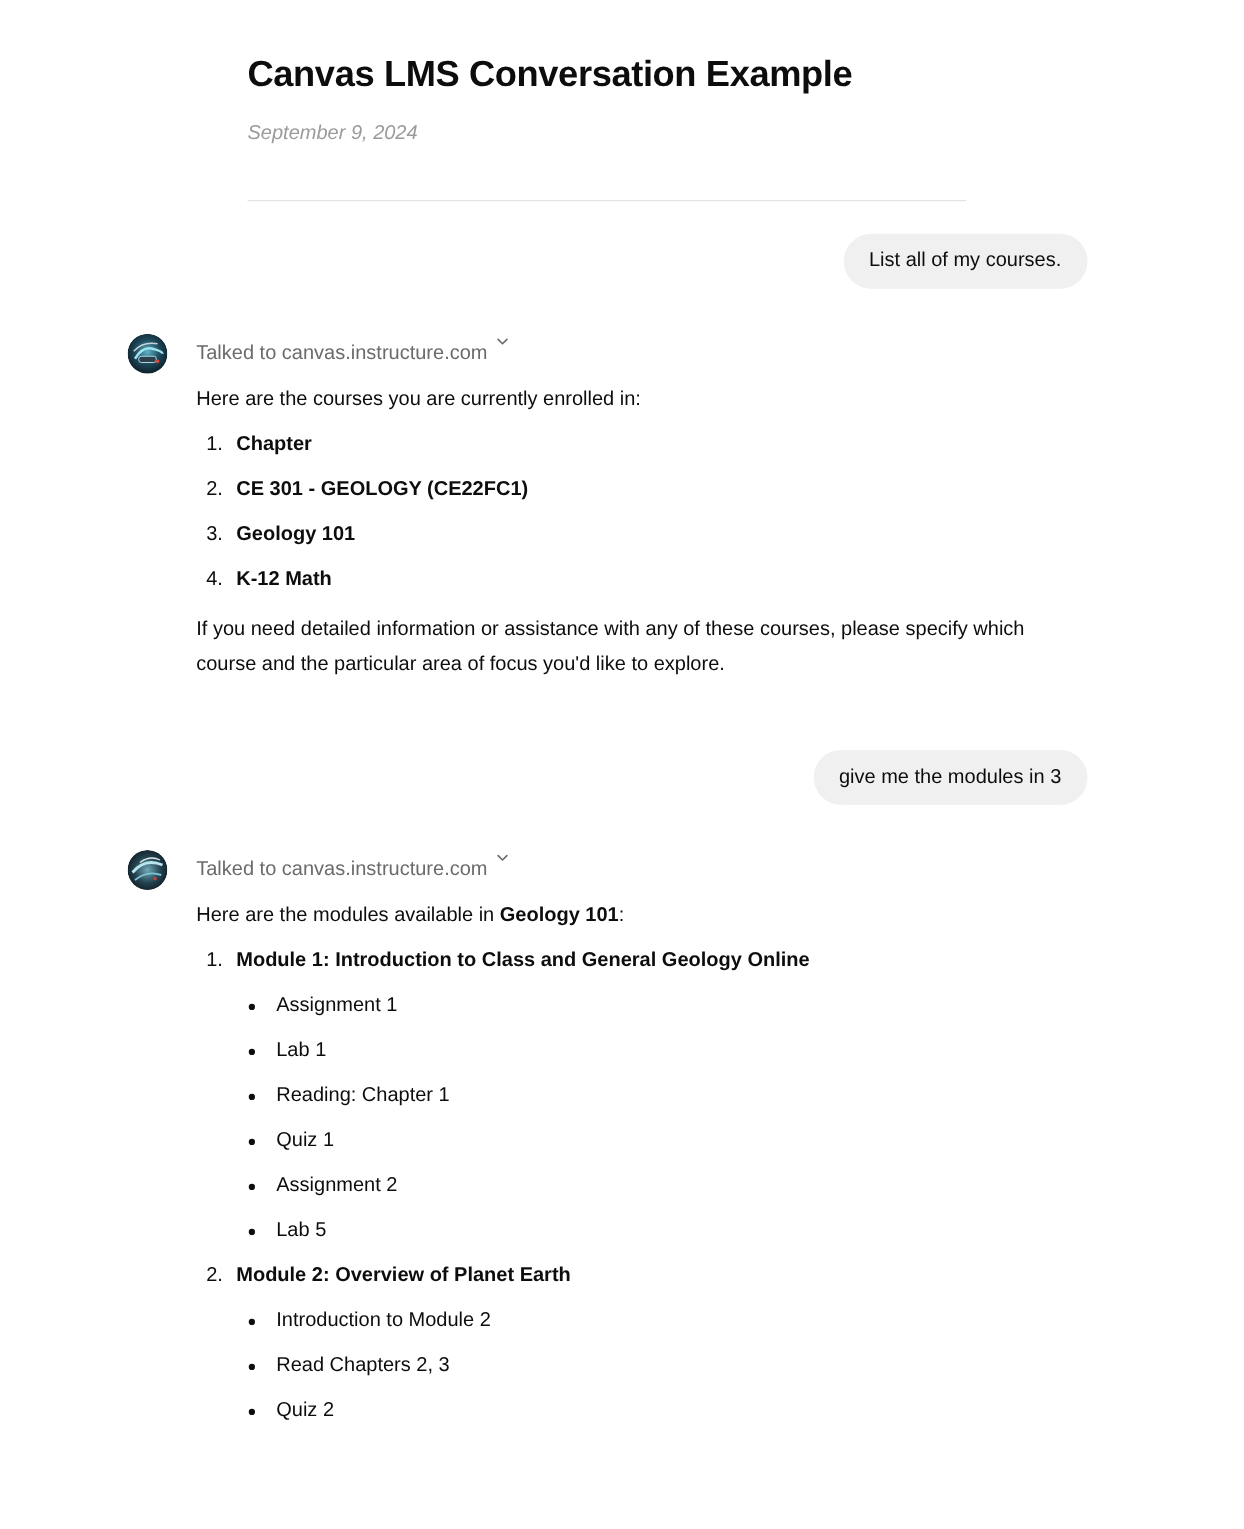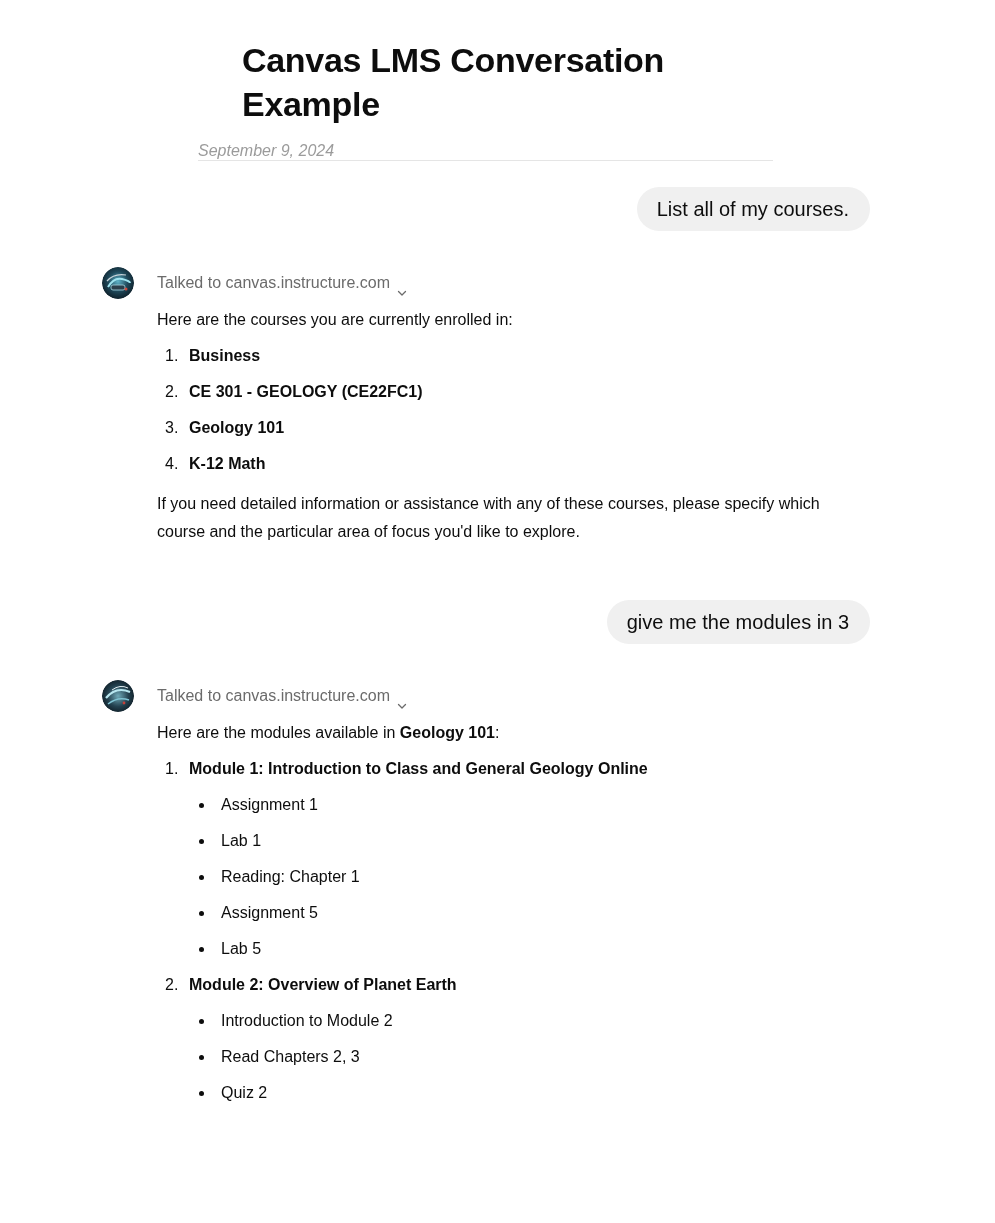--- a/index.html
+++ b/index.html
@@ -13,26 +13,25 @@
     }
     .page { position: relative; width: 995px; height: 1223px; }
 
     .header {
       position: absolute;
       left: 198px;
       top: 38px;
       width: 575px;
     }
     .title {
-      font-size: 34px;
+      font-size: 29px;
       font-weight: bold;
       letter-spacing: -0.3px;
       line-height: 44px;
       color: #0d0d0d;
-      margin-left: 44px;
     }
     .date {
       margin-top: 15px;
       font-size: 16px;
       color: #9b9b9b;
       line-height: 20px;
       font-style: italic;
     }
     .divider {
       position: absolute;
@@ -43,21 +42,21 @@
       background: #e5e5e5;
     }
 
     .user-bubble {
       position: absolute;
       right: 125px;
       height: 44px;
       padding: 0 21px 0 20px;
       border-radius: 22px;
       background: #f0f0f0;
-      font-size: 20px;
+      font-size: 16px;
       line-height: 44px;
       color: #0d0d0d;
       white-space: nowrap;
     }
 
     .assistant {
       position: absolute;
       left: 102px;
       width: 740px;
     }
@@ -70,21 +69,21 @@
       border-radius: 50%;
       overflow: hidden;
     }
     .assistant-body {
       margin-left: 55px;
       font-size: 16px;
       line-height: 28px;
     }
     .tool-call {
       display: inline-flex;
-      align-items: flex-end;
+      align-items: flex-start;
       color: #6b6b6b;
       font-size: 16px;
       line-height: 32px;
       cursor: pointer;
     }
     .tool-call .chev {
       margin-left: 6px;
       width: 12px;
       height: 12px;
       display: inline-block;
@@ -165,21 +164,21 @@
       <div class="tool-call">
         <span>Talked to canvas.instructure.com</span>
         <svg class="chev" viewBox="0 0 12 12">
           <path d="M2.5 4.5 L6 8 L9.5 4.5" stroke="#6b6b6b" stroke-width="1.3" fill="none" stroke-linecap="round" stroke-linejoin="round"></path>
         </svg>
       </div>
       <p class="intro">Here are the courses you are currently enrolled in:</p>
       <ol class="numbered">
         <li>
           <span class="num">1.</span>
-          <span class="item-title">Business</span>
+          <span class="item-title">Chapter</span>
         </li>
         <li>
           <span class="num">2.</span>
           <span class="item-title">CE 301 - GEOLOGY (CE22FC1)</span>
         </li>
         <li>
           <span class="num">3.</span>
           <span class="item-title">Geology 101</span>
         </li>
         <li>
@@ -220,21 +219,22 @@
       <p class="intro"><span>Here are the modules available in </span><b class="inline">Geology 101</b><span>:</span></p>
 
       <ol class="numbered">
         <li>
           <span class="num">1.</span>
           <span class="item-title">Module 1: Introduction to Class and General Geology Online</span>
           <ul class="bullets">
             <li><span class="dot"></span><span>Assignment 1</span></li>
             <li><span class="dot"></span><span>Lab 1</span></li>
             <li><span class="dot"></span><span>Reading: Chapter 1</span></li>
-            <li><span class="dot"></span><span>Assignment 5</span></li>
+            <li><span class="dot"></span><span>Quiz 1</span></li>
+            <li><span class="dot"></span><span>Assignment 2</span></li>
             <li><span class="dot"></span><span>Lab 5</span></li>
           </ul>
         </li>
         <li>
           <span class="num">2.</span>
           <span class="item-title">Module 2: Overview of Planet Earth</span>
           <ul class="bullets">
             <li><span class="dot"></span><span>Introduction to Module 2</span></li>
             <li><span class="dot"></span><span>Read Chapters 2, 3</span></li>
             <li><span class="dot"></span><span>Quiz 2</span></li>

